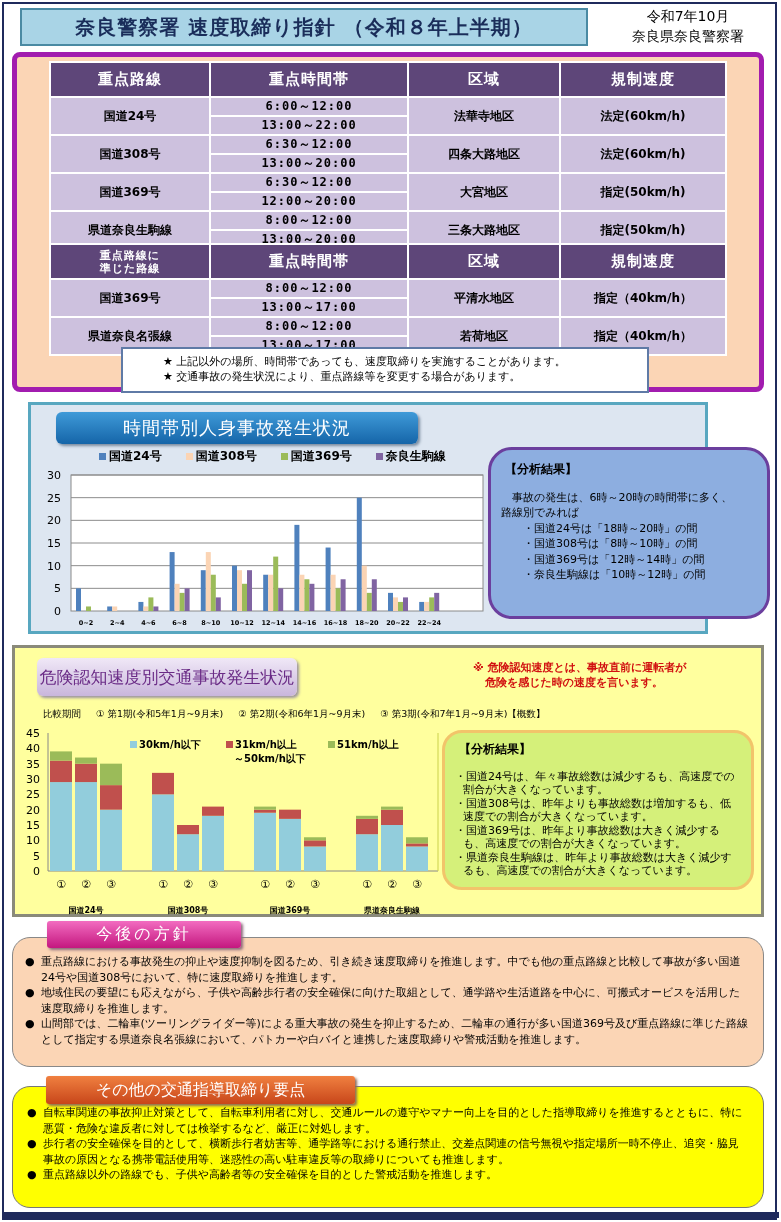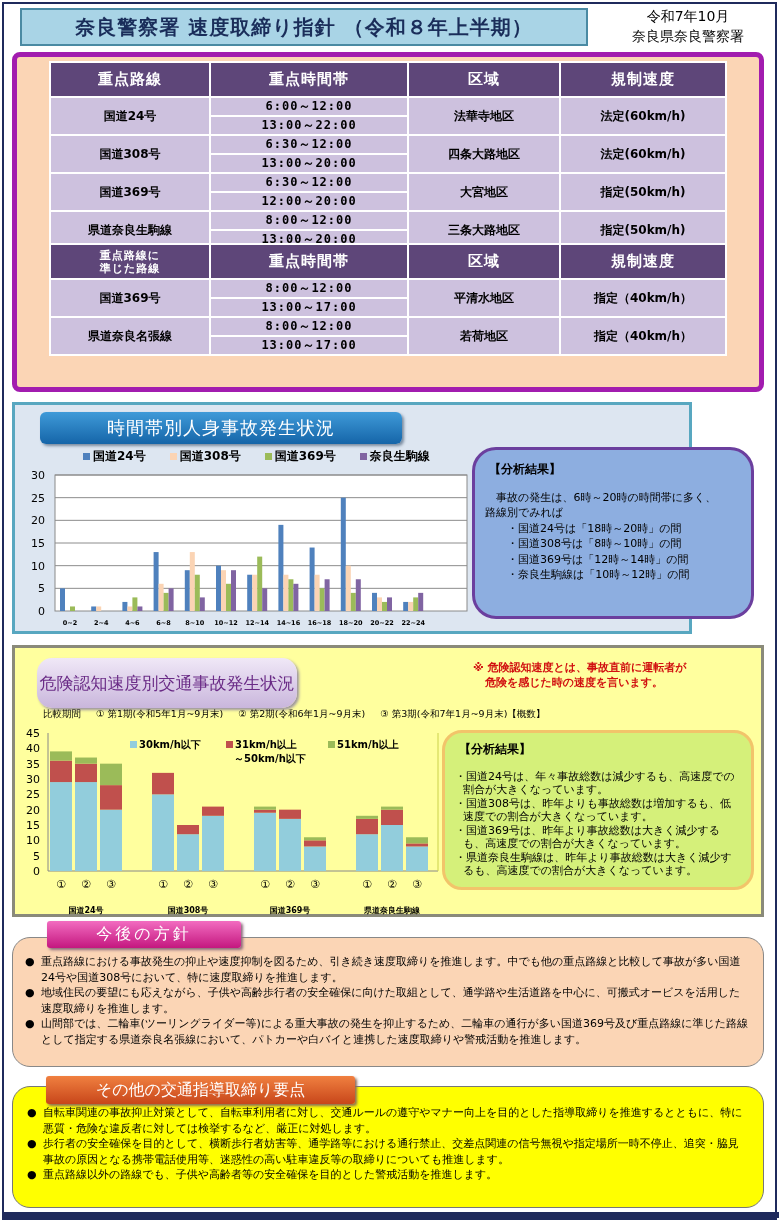--- a/index.html
+++ b/index.html
@@ -42,21 +42,21 @@
     height: 17px; padding: 0 4px;
   }
   table.sched td.time { font-family: "DejaVu Sans Mono", monospace; letter-spacing: 1px; font-size: 12px; }
   .note-box {
     position: absolute; left: 104px; top: 290px; width: 528px; height: 46px;
     background: #fff; border: 2px solid #5f7aa6;
     font-size: 11px; line-height: 15px; padding: 5px 0 0 40px;
   }
   
   .sec2 {
-    position: absolute; left: 12px; top: 402px; width: 680px; height: 232px;
+    position: absolute; left: 28px; top: 402px; width: 680px; height: 232px;
     background: #dde6f1; border: 3px solid #58a7c0;
   }
   .blue-banner {
     position: absolute; left: 25px; top: 7px; width: 362px; height: 32px;
     background: linear-gradient(#3f9ad8, #1565a8); border-radius: 6px;
     color: #fff; font-size: 18px; display: flex; align-items: center; justify-content: center;
     box-shadow: 2px 2px 3px #7a8ca0; letter-spacing: 1px;
   }
   .legend1 { position: absolute; left: 68px; top: 43px; font-size: 12px; font-weight: bold; display: flex; gap: 24px; }
   .legend1 .sw { display: inline-block; width: 7px; height: 7px; margin-right: 3px; vertical-align: middle; }
@@ -66,22 +66,22 @@
     background: #8daee0; border: 3px solid #6b3f9e; border-radius: 24px;
     font-size: 11px; line-height: 15.5px; padding: 12px 10px 0 10px;
   }
   .analysis1 .ttl { font-size: 12px; font-weight: bold; margin-bottom: 12px; padding-left: 4px; }
   
   .sec3 {
     position: absolute; left: 12px; top: 645px; width: 752px; height: 272px;
     background: #ffff9e; border: 3px solid #8a8a7a;
   }
   .lav-banner {
-    position: absolute; left: 22px; top: 10px; width: 260px; height: 50px;
-    background: linear-gradient(#f0e8f7, #c9b6dc); border-radius: 15px;
+    position: absolute; left: 22px; top: 10px; width: 260px; height: 38px;
+    background: linear-gradient(#f0e8f7, #c9b6dc); border-radius: 6px;
     color: #6a2b86; font-size: 17px; display: flex; align-items: center; justify-content: center;
     box-shadow: 2px 2px 3px #9b94a0;
   }
   .red-note { position: absolute; left: 458px; top: 12px; color: #d11010; font-size: 11px; font-weight: bold; line-height: 15px; }
   .period { position: absolute; left: 28px; top: 60px; font-size: 9.5px; font-weight: normal; white-space: nowrap; }
   .period span { margin-right: 12px; }
   .chart2 { position: absolute; left: 3px; top: 78px; }
   .analysis2 {
     position: absolute; left: 427px; top: 82px; width: 312px; height: 160px;
     background: #d5f07a; border: 3px solid #f2c46a; border-radius: 20px;
@@ -220,20 +220,24 @@
           <td rowspan="1" class="time">8:00～12:00</td>
           <td rowspan="2">若荷地区</td>
           <td rowspan="2">指定（40km/h）</td>
         </tr>
         <tr>
           <td class="time">13:00～17:00</td>
         </tr>
       </tbody>
   </table>
 
+  <div class="note-box">
+    <div>★ 上記以外の場所、時間帯であっても、速度取締りを実施することがあります。</div>
+    <div>★ 交通事故の発生状況により、重点路線等を変更する場合があります。</div>
+  </div>
 </div>
 
 <div class="sec2">
   <div class="blue-banner">時間帯別人身事故発生状況</div>
   <div class="legend1" id="legend1">
       <span><span class="sw" style="background: rgb(79, 129, 189);"></span><span>国道24号</span></span>
       <span><span class="sw" style="background: rgb(251, 212, 180);"></span><span>国道308号</span></span>
       <span><span class="sw" style="background: rgb(155, 187, 89);"></span><span>国道369号</span></span>
       <span><span class="sw" style="background: rgb(128, 100, 162);"></span><span>奈良生駒線</span></span>
     </div>

